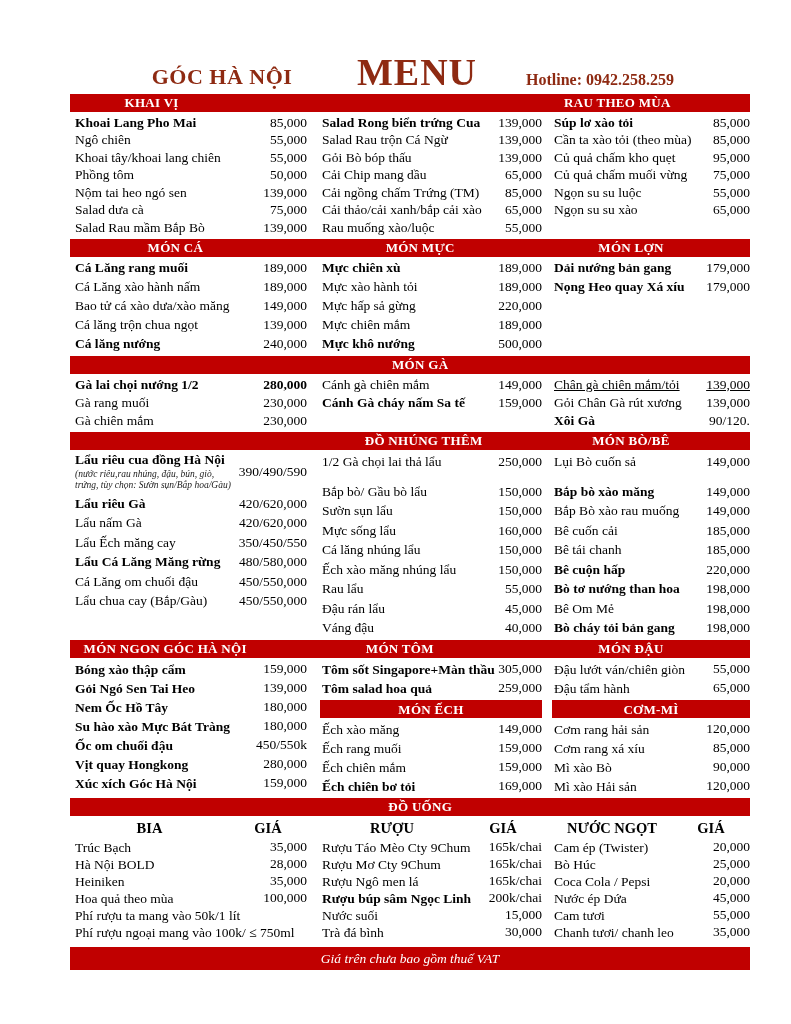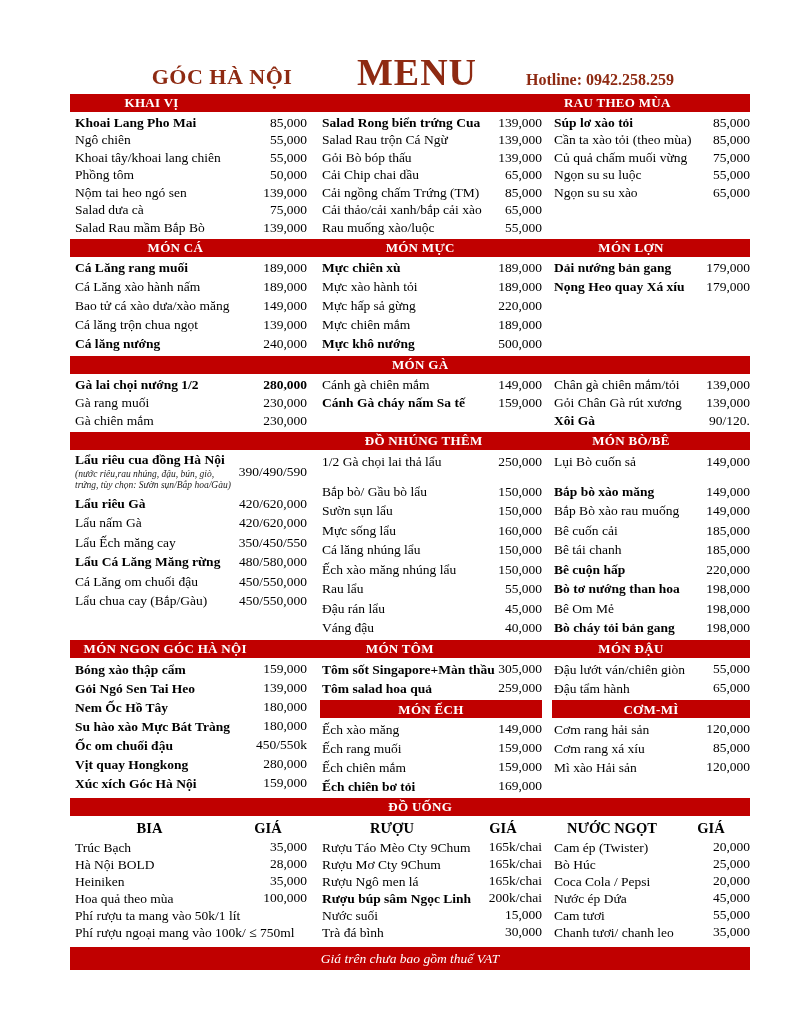--- a/index.html
+++ b/index.html
@@ -85,21 +85,21 @@
             </div>
             <div class="irow" style="min-height: 17.5px;">
               <div class="nm"><span>Salad Rau trộn Cá Ngừ</span></div>
               <span class="pr">139,000</span>
             </div>
             <div class="irow" style="min-height: 17.5px;">
               <div class="nm"><span>Gỏi Bò bóp thấu</span></div>
               <span class="pr">139,000</span>
             </div>
             <div class="irow" style="min-height: 17.5px;">
-              <div class="nm"><span>Cải Chip chai dầu</span></div>
+              <div class="nm"><span>Cải Chip mang dầu</span></div>
               <span class="pr">65,000</span>
             </div>
             <div class="irow" style="min-height: 17.5px;">
               <div class="nm"><span>Cải ngồng chấm Trứng (TM)</span></div>
               <span class="pr">85,000</span>
             </div>
             <div class="irow" style="min-height: 17.5px;">
               <div class="nm"><span>Cải thảo/cải xanh/bắp cải xào</span></div>
               <span class="pr">65,000</span>
             </div>
@@ -109,20 +109,24 @@
             </div>
           </div>
           <div class="col c2" style="width: 198px;">
             <div class="irow" style="min-height: 17.5px;">
               <div class="nm bd"><span>Súp lơ xào tỏi</span></div>
               <span class="pr">85,000</span>
             </div>
             <div class="irow" style="min-height: 17.5px;">
               <div class="nm"><span>Cần ta xào tỏi (theo mùa)</span></div>
               <span class="pr">85,000</span>
+            </div>
+            <div class="irow" style="min-height: 17.5px;">
+              <div class="nm"><span>Củ quả chấm kho quẹt</span></div>
+              <span class="pr">95,000</span>
             </div>
             <div class="irow" style="min-height: 17.5px;">
               <div class="nm"><span>Củ quả chấm muối vừng</span></div>
               <span class="pr">75,000</span>
             </div>
             <div class="irow" style="min-height: 17.5px;">
               <div class="nm"><span>Ngọn su su luộc</span></div>
               <span class="pr">55,000</span>
             </div>
             <div class="irow" style="min-height: 17.5px;">
@@ -214,21 +218,21 @@
             <div class="irow" style="min-height: 18.3px;">
               <div class="nm"><span>Cánh gà chiên mắm</span></div>
               <span class="pr">149,000</span>
             </div>
             <div class="irow" style="min-height: 18.3px;">
               <div class="nm bd"><span>Cánh Gà cháy nấm Sa tế</span></div>
               <span class="pr">159,000</span>
             </div>
           </div>
           <div class="col c2" style="width: 198px;">
-            <div class="irow" style="min-height: 18.3px;">
+            <div class="irow" style="min-height: 18.3px; text-decoration: underline;">
               <div class="nm"><span>Chân gà chiên mắm/tỏi</span></div>
               <span class="pr">139,000</span>
             </div>
             <div class="irow" style="min-height: 18.3px;">
               <div class="nm"><span>Gỏi Chân Gà rút xương</span></div>
               <span class="pr">139,000</span>
             </div>
             <div class="irow" style="min-height: 18.3px;">
               <div class="nm bd"><span>Xôi Gà</span></div>
               <span class="pr">90/120.</span>
@@ -420,20 +424,24 @@
               <span class="pr">65,000</span>
             </div>
             <div class="subbar"><span class="subbar-label">CƠM-MÌ</span></div>
             <div class="irow" style="min-height: 19px;">
               <div class="nm"><span>Cơm rang hải sản</span></div>
               <span class="pr">120,000</span>
             </div>
             <div class="irow" style="min-height: 19px;">
               <div class="nm"><span>Cơm rang xá xíu</span></div>
               <span class="pr">85,000</span>
+            </div>
+            <div class="irow" style="min-height: 19px;">
+              <div class="nm"><span>Mì xào Bò</span></div>
+              <span class="pr">90,000</span>
             </div>
             <div class="irow" style="min-height: 19px;">
               <div class="nm"><span>Mì xào Hải sản</span></div>
               <span class="pr">120,000</span>
             </div>
           </div>
         </div>
         <div class="bar">
           <span class="bar-label" style="left: 51.5%;">ĐỒ UỐNG</span>
         </div>

